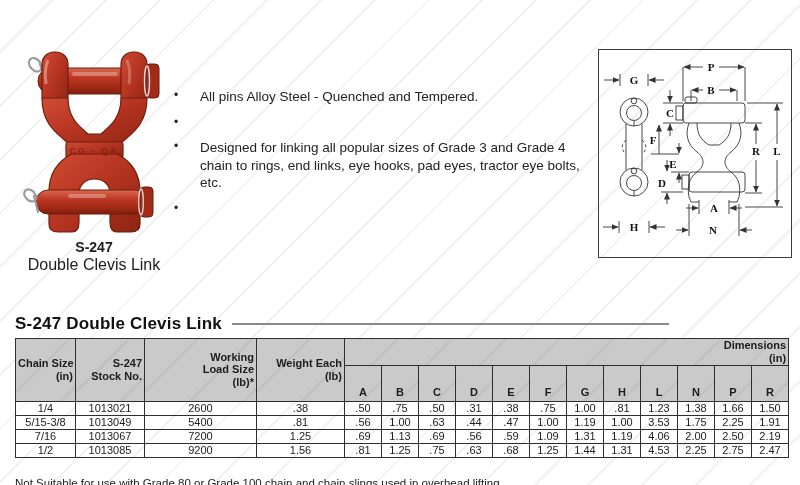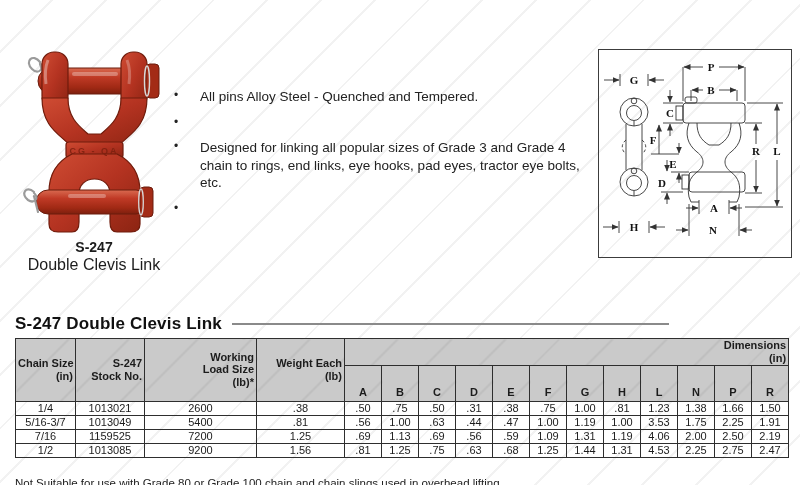--- a/index.html
+++ b/index.html
@@ -321,40 +321,40 @@
           <td>.38</td>
           <td>.75</td>
           <td>1.00</td>
           <td>.81</td>
           <td>1.23</td>
           <td>1.38</td>
           <td>1.66</td>
           <td>1.50</td>
         </tr>
         <tr>
-          <td>5/16-3/7</td>
+          <td>5/15-3/8</td>
           <td>1013049</td>
           <td>5400</td>
           <td>.81</td>
           <td>.56</td>
           <td>1.00</td>
           <td>.63</td>
           <td>.44</td>
           <td>.47</td>
           <td>1.00</td>
           <td>1.19</td>
           <td>1.00</td>
           <td>3.53</td>
           <td>1.75</td>
           <td>2.25</td>
           <td>1.91</td>
         </tr>
         <tr>
           <td>7/16</td>
-          <td>1159525</td>
+          <td>1013067</td>
           <td>7200</td>
           <td>1.25</td>
           <td>.69</td>
           <td>1.13</td>
           <td>.69</td>
           <td>.56</td>
           <td>.59</td>
           <td>1.09</td>
           <td>1.31</td>
           <td>1.19</td>

